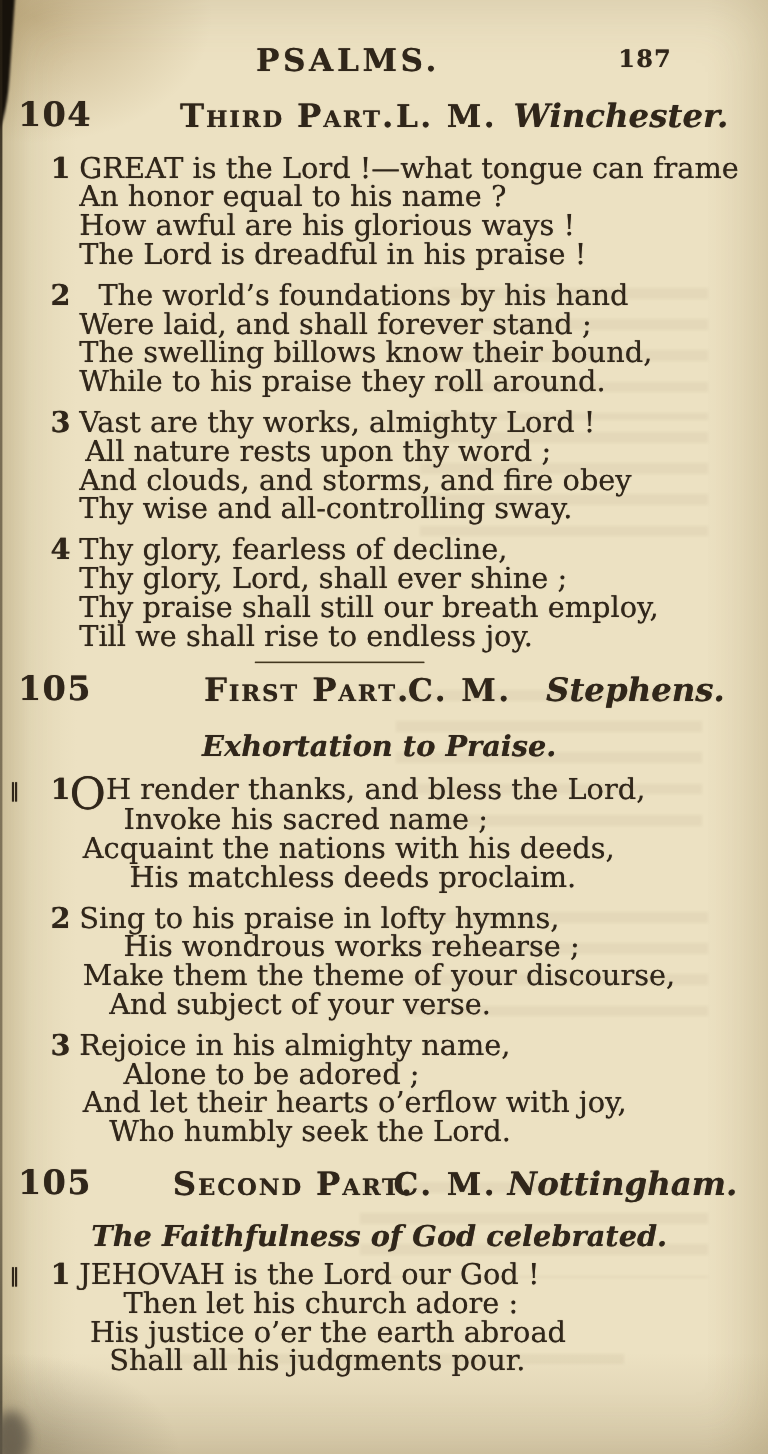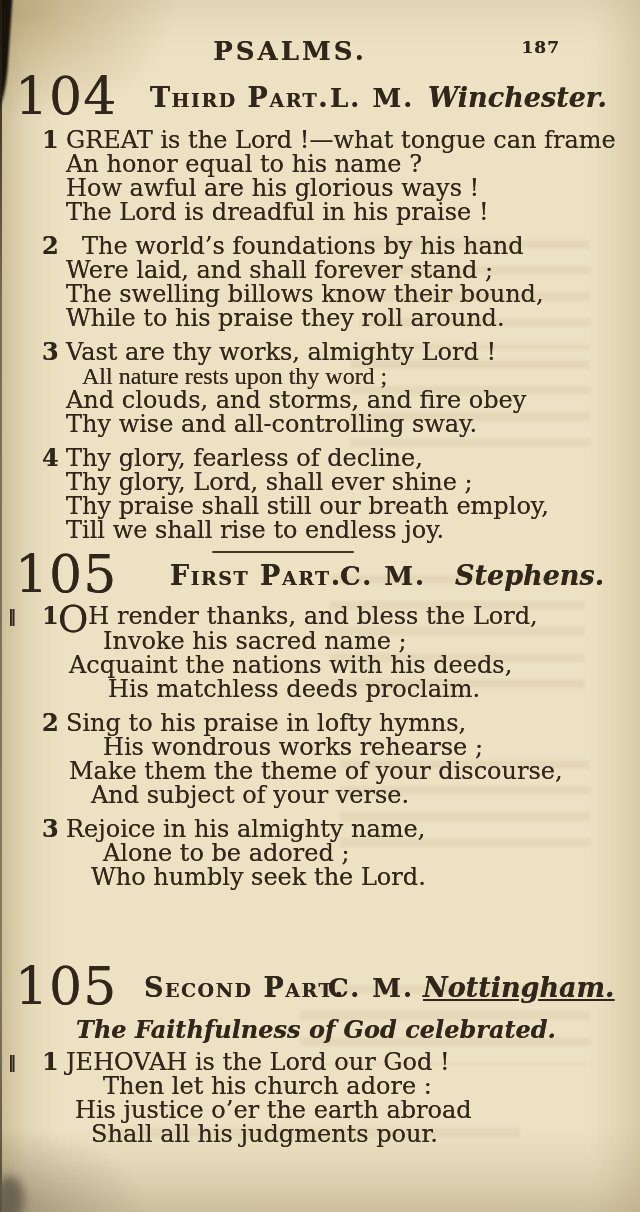--- a/index.html
+++ b/index.html
@@ -25,35 +25,35 @@
     background:linear-gradient(#241d12, rgba(62,52,36,.6) 25%, rgba(62,52,36,.5) 80%, #57503e);}
   .corner-smudge{position:absolute;left:-6px;top:1176px;width:30px;height:46px;background:#5f5748;
     filter:blur(5px);opacity:.8;border-radius:50%;}
   .ghost{position:absolute;opacity:.5;filter:blur(1.5px);pointer-events:none;
     background:repeating-linear-gradient(180deg, rgba(110,90,55,.13) 0 9px, rgba(110,90,55,0) 9px 26px);}
 
   
   .page-header{position:absolute;top:36px;left:0;width:100%;height:34px;}
   .page-title{position:absolute;left:0;right:0;text-align:center;transform:translateX(-30px);
     font-weight:bold;font-size:26px;letter-spacing:3px;}
-  .page-number{position:absolute;right:80px;top:1px;font-weight:bold;font-size:17px;letter-spacing:1px;}
+  .page-number{position:absolute;right:80px;top:1px;font-weight:bold;font-size:20px;letter-spacing:1px;}
 
   
   .section{position:absolute;left:66px;width:548px;}
   .s104{top:82px;}
   .s105a{top:560px;}
   .s105b{top:972px;}
   .heading{position:relative;height:34px;}
-  .psalm-number{position:absolute;left:-51px;top:-6px;font-size:52px;font-weight:normal;letter-spacing:1px;line-height:40px;}
+  .psalm-number{position:absolute;left:-51px;top:-6px;font-size:28px;font-weight:bold;letter-spacing:1px;line-height:40px;}
   .part{position:absolute;top:2px;font-variant:small-caps;font-weight:bold;font-size:27px;letter-spacing:1.5px;line-height:28px;}
   .meter{position:absolute;top:2px;font-weight:bold;font-size:26px;letter-spacing:2px;line-height:28px;}
   .tune{position:absolute;top:2px;font-style:italic;font-weight:bold;font-size:27px;line-height:28px;}
   .s104 .part{left:84px;}  .s104 .meter{left:264px;} .s104 .tune{left:362px;}
   .s105a .part{left:104px;}.s105a .meter{left:274px;}.s105a .tune{left:389px;}
-  .s105b .part{left:78px;} .s105b .meter{left:262px;}.s105b .tune{left:357px;text-decoration:underline;}
+  .s105b .part{left:78px;} .s105b .meter{left:262px;}.s105b .tune{left:357px;}
 
   .subtitle{margin-top:14px;width:500px;text-align:center;font-style:italic;font-weight:bold;font-size:24px;line-height:28px;height:28px;}
   .s105b .subtitle{margin-top:10px;}
 
   .stanzas{margin-top:12px;}
   .s105a .stanzas{margin-top:10px;}
   .s105b .stanzas{margin-top:6px;}
   .stanza{position:relative;margin-bottom:10px;font-size:24px;line-height:24px;}
   .stanza-number{position:absolute;left:-24px;top:0;font-weight:bold;}
   .stanza-marker{position:absolute;left:-58px;top:1px;font-size:16px;font-weight:bold;letter-spacing:2px;}
@@ -101,21 +101,21 @@
         <div class="stanza">
           <span class="stanza-number">2</span>
           <div class="line" style="margin-left: 16px;">The world’s foundations by his hand</div>
           <div class="line" style="margin-left: 0px;">Were laid, and shall forever stand ;</div>
           <div class="line" style="margin-left: 0px;">The swelling billows know their bound,</div>
           <div class="line" style="margin-left: 0px;">While to his praise they roll around.</div>
         </div>
         <div class="stanza">
           <span class="stanza-number">3</span>
           <div class="line" style="margin-left: 0px;">Vast are thy works, almighty Lord !</div>
-          <div class="line" style="margin-left: 16px; font-family: Liberation Serif, serif;">All nature rests upon thy word ;</div>
+          <div class="line" style="margin-left: 5px;">All nature rests upon thy word ;</div>
           <div class="line" style="margin-left: 0px;">And clouds, and storms, and fire obey</div>
           <div class="line" style="margin-left: 0px;">Thy wise and all-controlling sway.</div>
         </div>
         <div class="stanza">
           <span class="stanza-number">4</span>
           <div class="line" style="margin-left: 0px;">Thy glory, fearless of decline,</div>
           <div class="line" style="margin-left: 0px;">Thy glory, Lord, shall ever shine ;</div>
           <div class="line" style="margin-left: 0px;">Thy praise shall still our breath employ,</div>
           <div class="line" style="margin-left: 0px;">Till we shall rise to endless joy.</div>
         </div>
@@ -124,40 +124,42 @@
 
   <div class="divider"></div>
 
   <section class="section s105a">
     <div class="heading ink">
       <span class="psalm-number">105</span>
       <span class="part">First Part.</span>
       <span class="meter">C. M.</span>
       <span class="tune">Stephens.</span>
     </div>
+    <div class="subtitle ink">Exhortation to Praise.</div>
     <div class="stanzas ink">
         <div class="stanza">
           <span class="stanza-marker">‖</span>
           <span class="stanza-number">1</span>
           <div class="line" style="margin-left: 0px;"><span class="dropcap">O</span>H render thanks, and bless the Lord,</div>
           <div class="line" style="margin-left: 37px;">Invoke his sacred name ;</div>
           <div class="line" style="margin-left: 3px;">Acquaint the nations with his deeds,</div>
           <div class="line" style="margin-left: 42px;">His matchless deeds proclaim.</div>
         </div>
         <div class="stanza">
           <span class="stanza-number">2</span>
           <div class="line" style="margin-left: 0px;">Sing to his praise in lofty hymns,</div>
           <div class="line" style="margin-left: 37px;">His wondrous works rehearse ;</div>
           <div class="line" style="margin-left: 3px;">Make them the theme of your discourse,</div>
           <div class="line" style="margin-left: 25px;">And subject of your verse.</div>
         </div>
         <div class="stanza">
           <span class="stanza-number">3</span>
           <div class="line" style="margin-left: 0px;">Rejoice in his almighty name,</div>
           <div class="line" style="margin-left: 37px;">Alone to be adored ;</div>
+          <div class="line" style="margin-left: 3px;">And let their hearts o’erflow with joy,</div>
           <div class="line" style="margin-left: 25px;">Who humbly seek the Lord.</div>
         </div>
       </div>
   </section>
 
   <section class="section s105b">
     <div class="heading ink">
       <span class="psalm-number">105</span>
       <span class="part">Second Part.</span>
       <span class="meter">C. M.</span>

